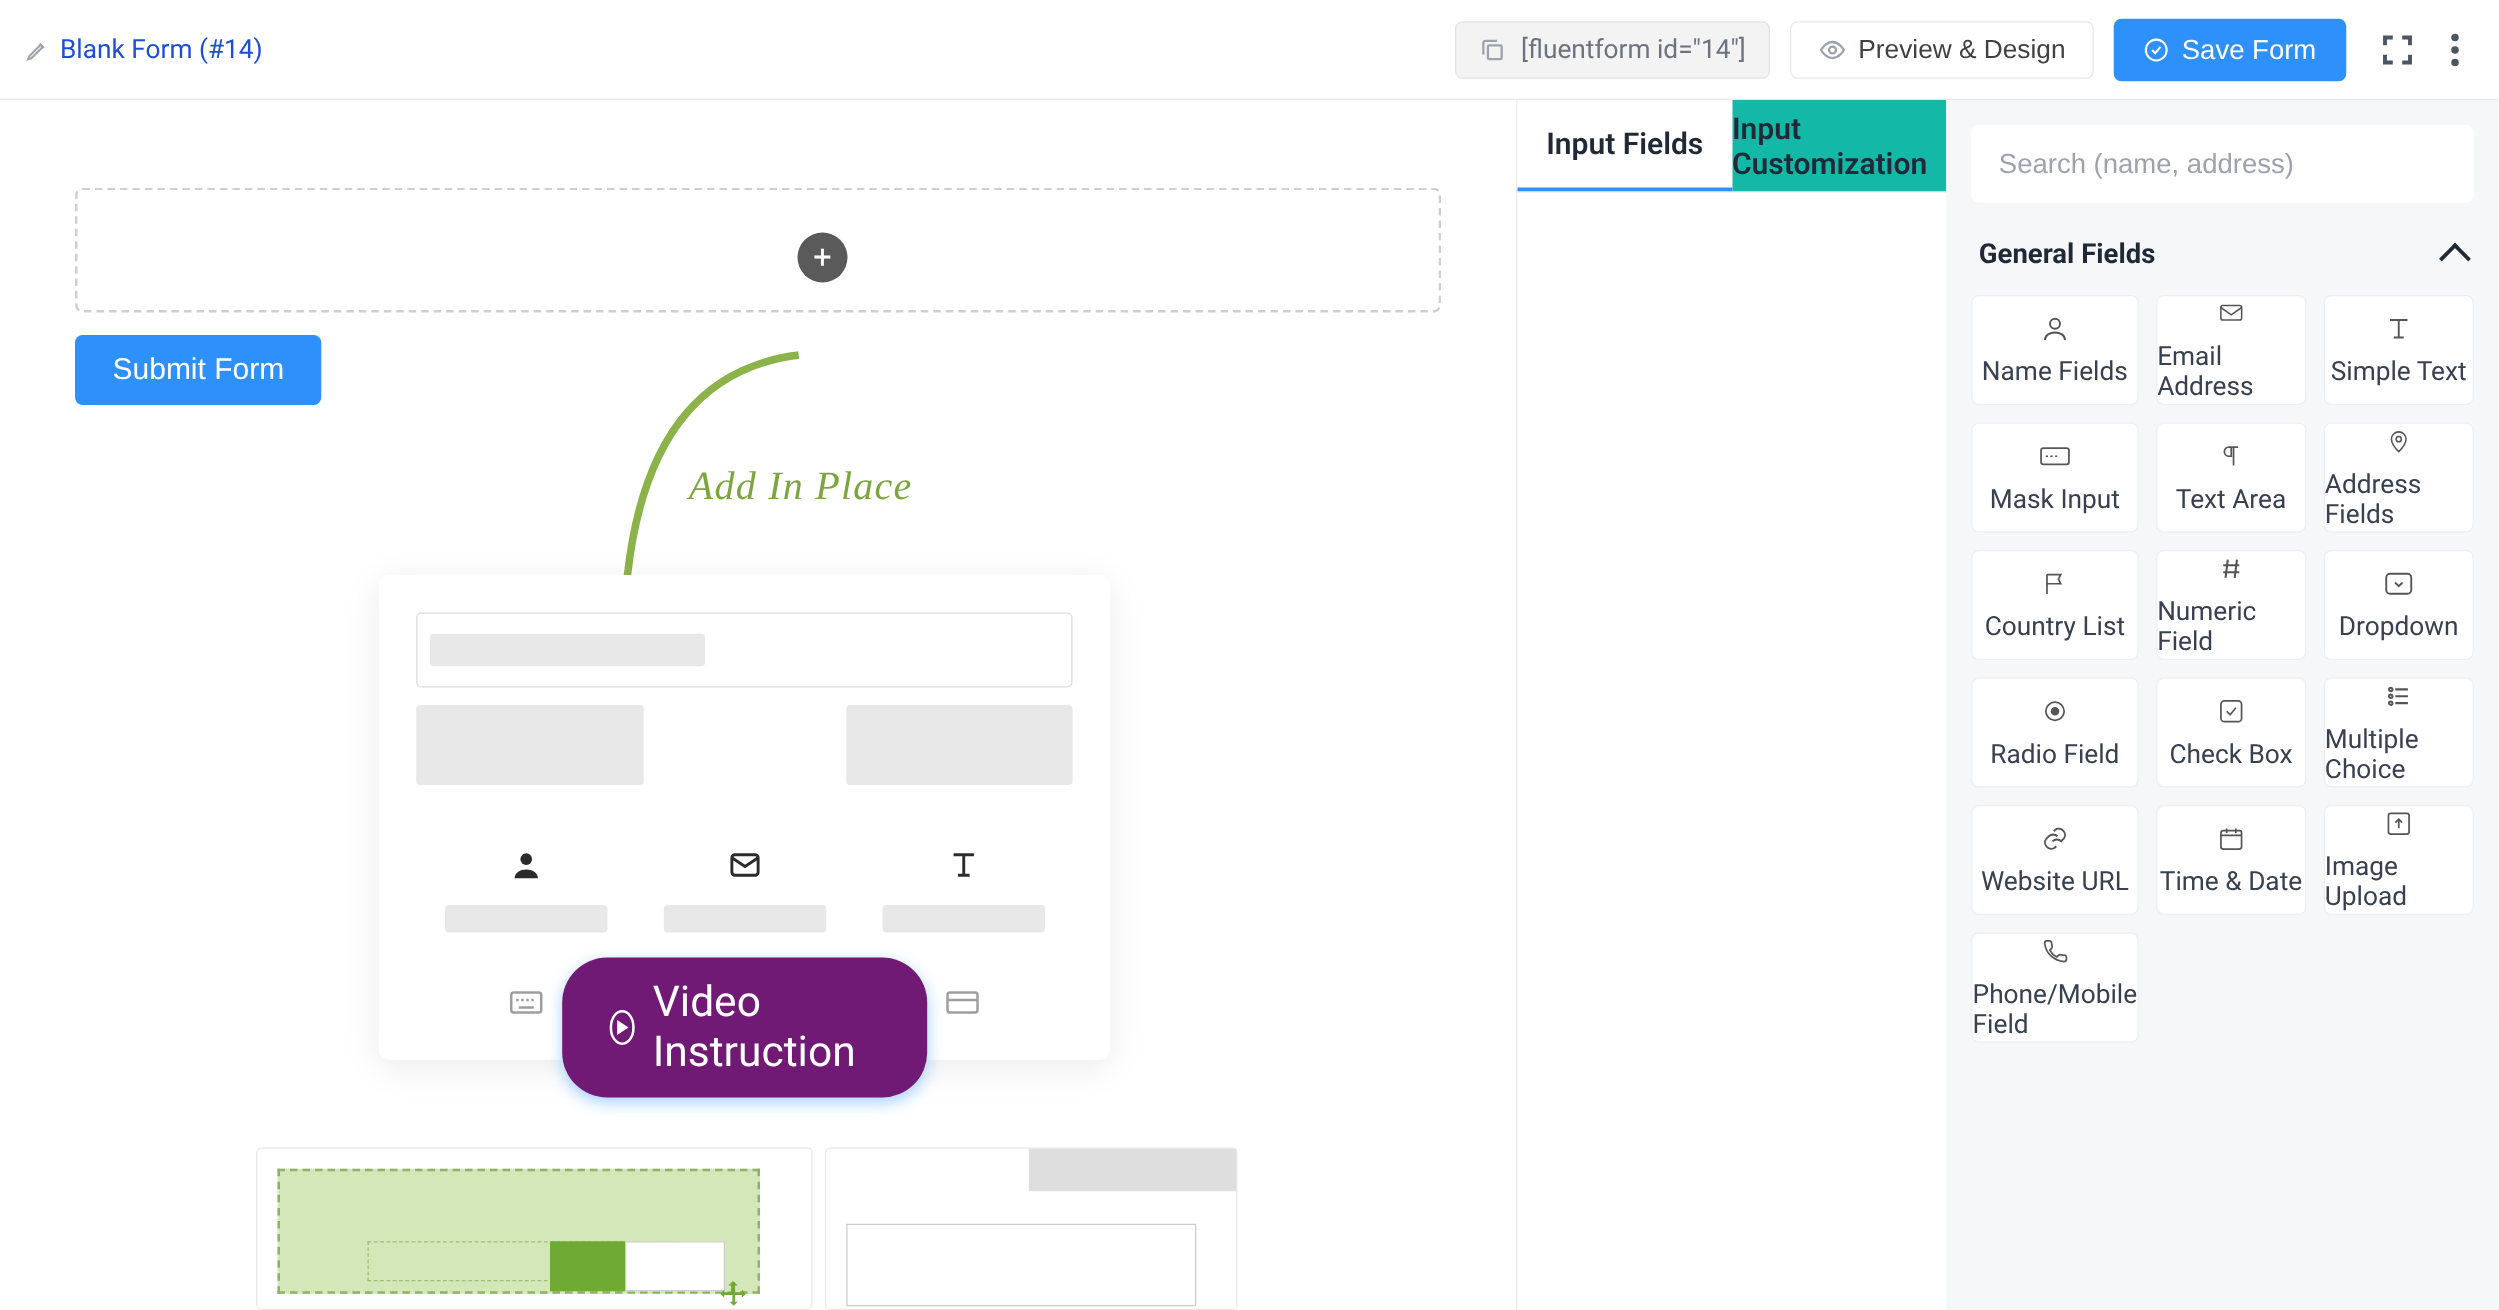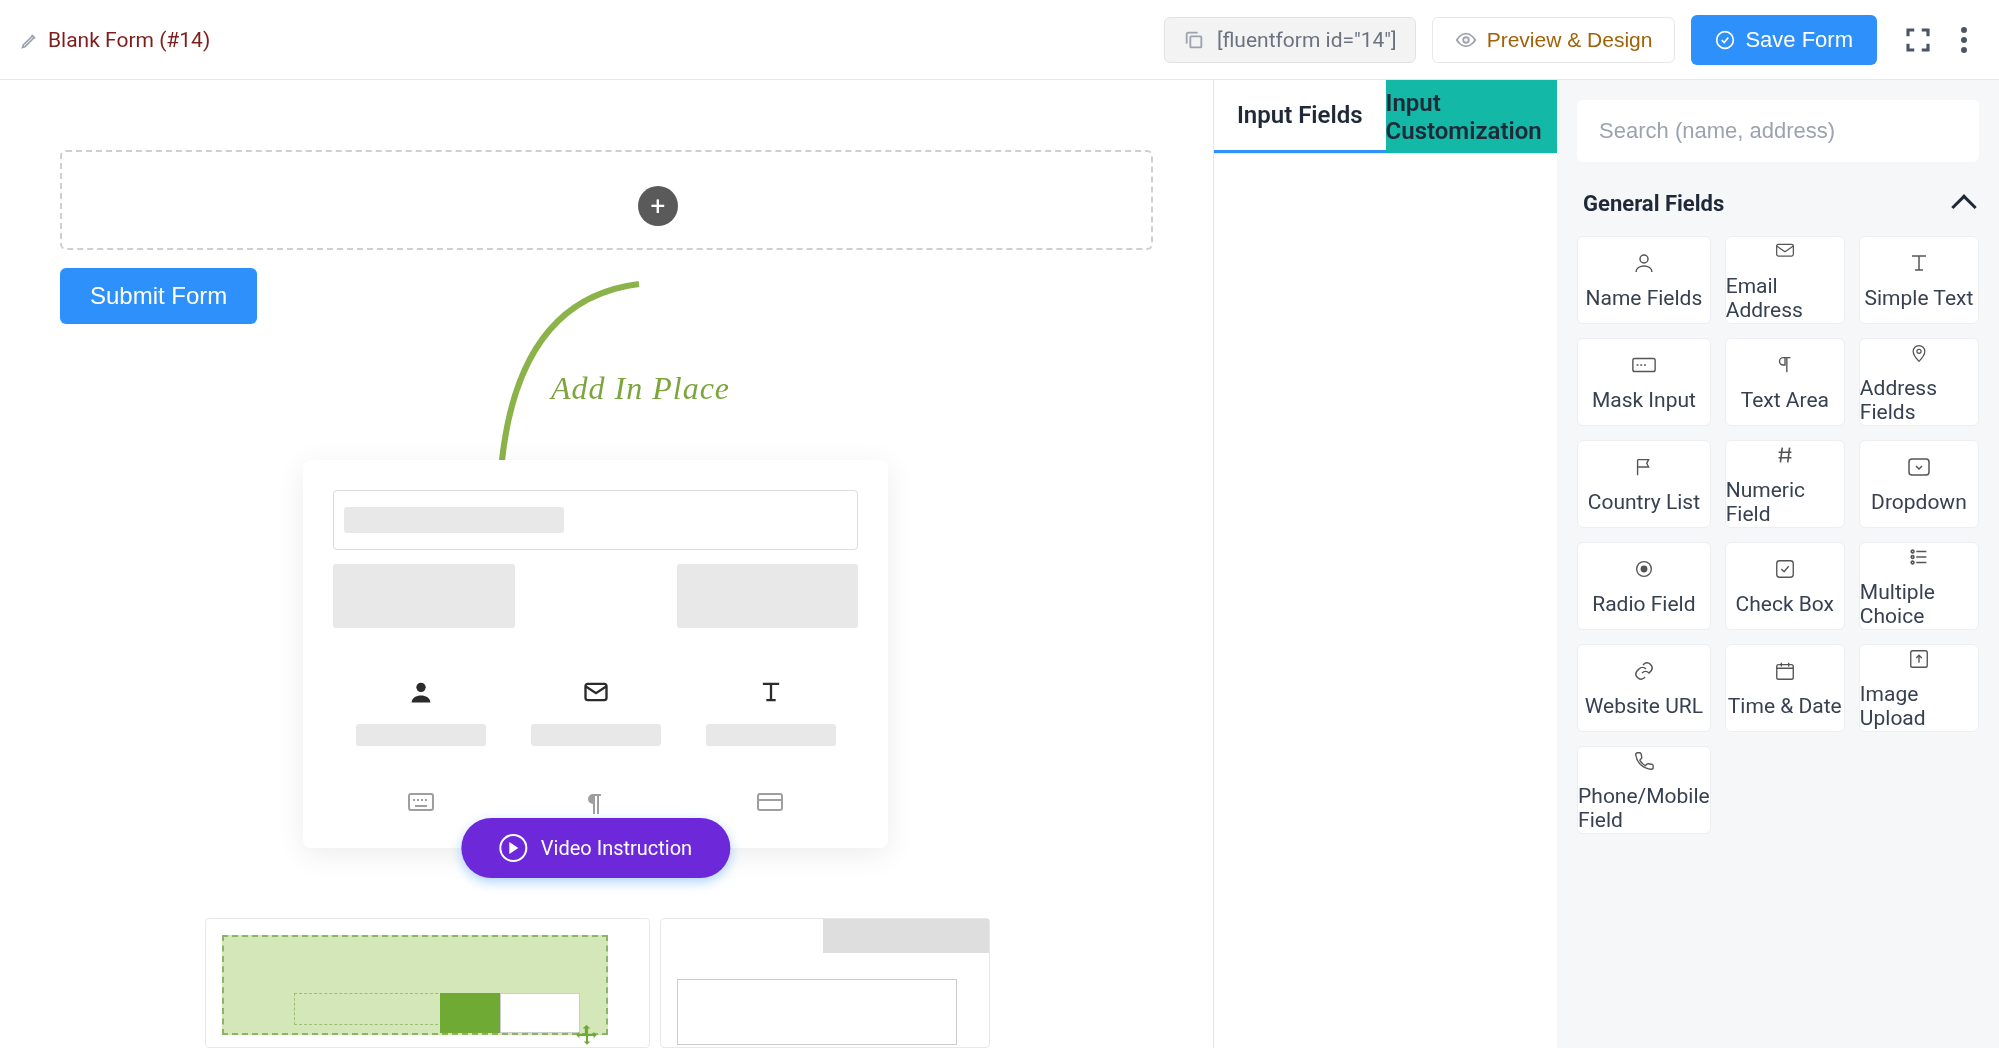--- a/index.html
+++ b/index.html
@@ -13,28 +13,28 @@
   transform-origin: top left;
 }
 .topbar {
   display: flex;
   align-items: center;
   height: 80px;
   border-bottom: 1px solid #e5e7eb;
   padding: 0 20px;
 }
 .topbar .left { display:flex; align-items:center; gap: 40px;}
-.form-name { color:#7f1d1d; font-size:21px; display:flex; align-items:center; gap:8px;}
+.form-name { color:#1d4ed8; font-size:21px; display:flex; align-items:center; gap:8px;}
 .pencil-icon { width:20px; height:20px; }
 .tabs-nav { display:flex; gap: 48px; margin-left: 30px;}
 .tabs-nav .tab { font-size:22px; color:#374151; cursor:pointer; font-weight:500;}
 .tabs-nav .tab.active { color:#2e90fa; font-weight:600;}
 .topbar .right { margin-left:auto; display:flex; align-items:center; gap:16px;}
 .shortcode-box { background:#f3f3f3; border:1px solid #e2e2e2; border-radius:6px; padding:10px 18px; font-size:21px; color:#6b7280; display:flex; align-items:center; gap:12px;}
-.preview-btn { background:#fff; border:1px solid #e5e7eb; border-radius:6px; padding:10px 22px; font-size:21px; color:#a16207; display:flex; align-items:center; gap:10px; cursor:pointer;}
+.preview-btn { background:#fff; border:1px solid #e5e7eb; border-radius:6px; padding:10px 22px; font-size:21px; color:#404040; display:flex; align-items:center; gap:10px; cursor:pointer;}
 .save-btn { background:#2e90fa; color:#fff; border:none; border-radius:6px; padding:12px 24px; font-size:22px; font-weight:500; display:flex; align-items:center; gap:10px; cursor:pointer;}
 .fullscreen-icon { width:30px; height:30px; cursor:pointer; margin-left: 10px;}
 .more-icon { width:30px; height:30px; cursor:pointer; display:flex; flex-direction:column; align-items:center; justify-content:center; gap:4px;}
 .more-icon span{ width:6px; height:6px; background:#4b5563; border-radius:50%;}
 
 .content { display:flex; height: calc(100% - 80px);}
 
 .canvas-area { flex:1; padding: 70px 60px 0 60px; overflow:hidden; position:relative;}
 .dropzone { border:2px dashed #cfcfcf; border-radius:6px; height:100px; position:relative;}
 .add-circle { position:absolute; top:34px; left:576px; width:40px; height:40px; border-radius:50%; background:#5a5a5a; color:#fff; display:flex; align-items:center; justify-content:center; font-size:26px; cursor:pointer;}
@@ -49,21 +49,21 @@
 .mock-input .ph { background:#e8e8e8; height:26px; width:220px; border-radius:3px;}
 .mock-row { display:flex; gap:16px; margin-top:14px;}
 .mock-row .bar { flex:1; height:64px; background:#e8e8e8; border-radius:3px;}
 .mock-row .gap { width:130px;}
 .mock-icons-row { display:flex; justify-content:space-around; margin-top:50px;}
 .mock-icons-row .col { display:flex; flex-direction:column; align-items:center; gap:18px; width:140px;}
 .mock-icons-row .ic { font-size:28px; color:#2b2b2b;}
 .mock-icons-row .lbar { height:22px; width:130px; background:#e8e8e8; border-radius:3px;}
 .mock-icons-row2 { display:flex; justify-content:space-around; margin-top:44px;}
 .mock-icons-row2 .ic { font-size:28px; color:#9e9e9e;}
-.video-pill { position:absolute; bottom:-30px; left:50%; transform:translateX(-50%); background:#6d28d9; color:#fff; border-radius:36px; padding:16px 38px; font-size:20px; display:flex; align-items:center; gap:14px; cursor:pointer; box-shadow:0 4px 12px rgba(46,144,250,0.4);}
+.video-pill { position:absolute; bottom:-30px; left:50%; transform:translateX(-50%); background:#701a75; color:#fff; border-radius:36px; padding:16px 38px; font-size:34px; display:flex; align-items:center; gap:14px; cursor:pointer; box-shadow:0 4px 12px rgba(46,144,250,0.4);}
 .play-circle { width:28px; height:28px; border:2px solid #fff; border-radius:50%; display:flex; align-items:center; justify-content:center;}
 .play-tri { width:0; height:0; border-left:9px solid #fff; border-top:6px solid transparent; border-bottom:6px solid transparent; margin-left:2px;}
 
 .thumbs-row { position:absolute; bottom:0; left:205px; display:flex; gap:10px;}
 .thumb1 { width:445px; height:130px; border:1px solid #e8e8e8; border-radius:4px; background:#fff; padding:16px;}
 .thumb1 .dz { border:2px dashed #8fb366; background:#d4e7b8; width:386px; height:100px; position:relative;}
 .thumb1 .dz .inner { border:1px dashed #9dbf74; width:250px; height:32px; position:absolute; left:70px; top:56px; background:#d4e7b8;}
 .thumb1 .dz .block { position:absolute; width:60px; height:40px; background:#6faa35; left:216px; top:56px;}
 .thumb1 .dz .block2 { position:absolute; width:80px; height:40px; background:#fff; border:1px solid #ccc; left:276px; top:56px;}
 .thumb2 { width:330px; height:130px; border:1px solid #e8e8e8; border-radius:4px; background:#fff; padding:16px; position:relative;}

